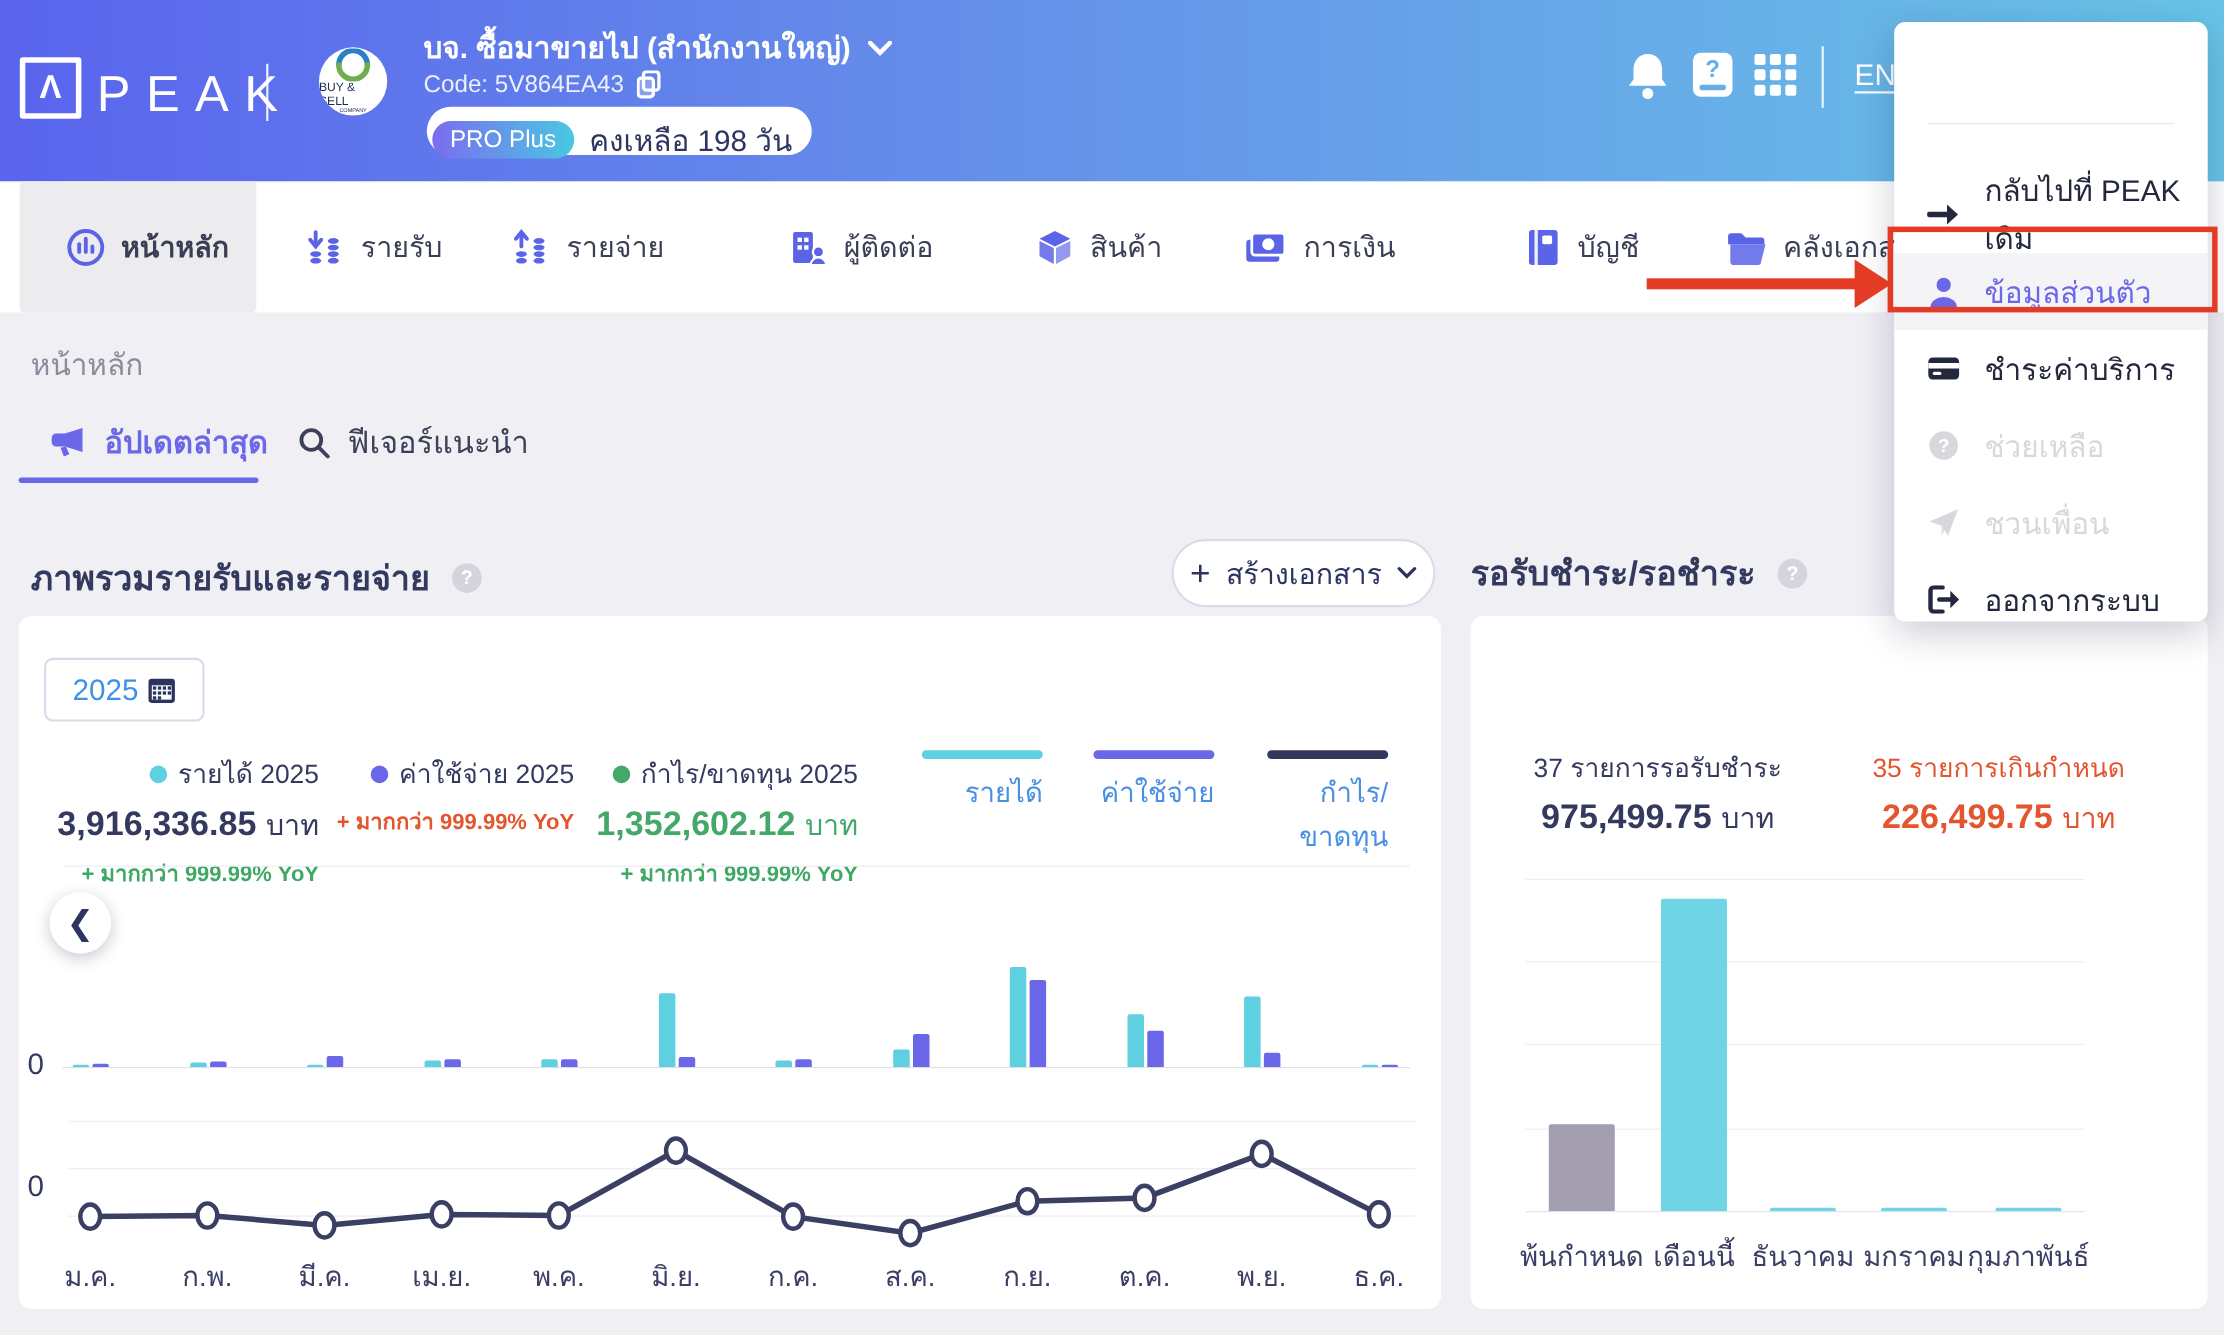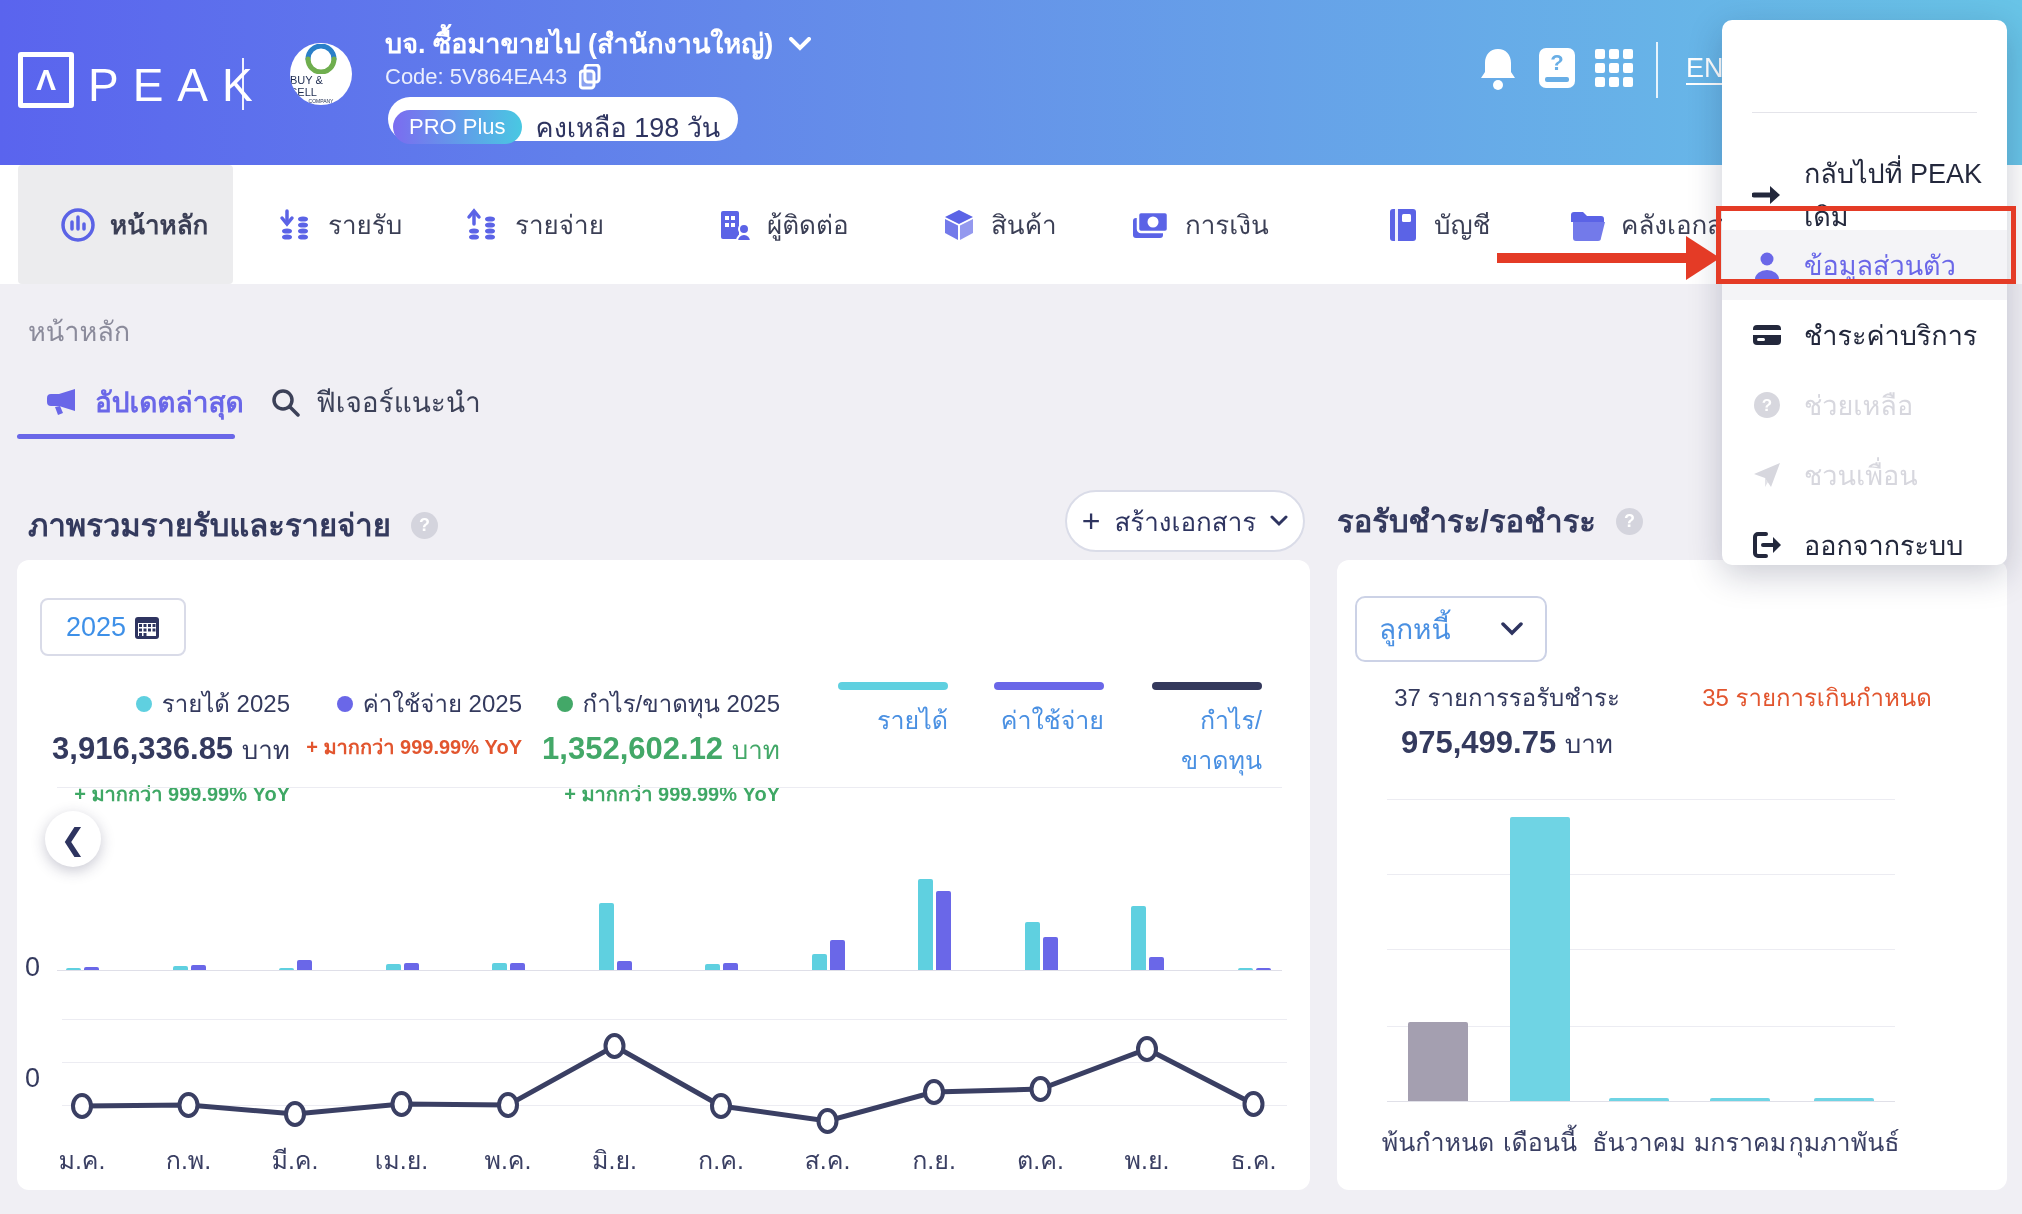--- a/index.html
+++ b/index.html
@@ -456,34 +456,27 @@
           <ellipse cx="810.5" cy="561" rx="9" ry="11" fill="#fff" stroke="#3a3f63" stroke-width="4"></ellipse>
           <ellipse cx="917" cy="532" rx="9" ry="11" fill="#fff" stroke="#3a3f63" stroke-width="4"></ellipse>
           <ellipse cx="1023.5" cy="529" rx="9" ry="11" fill="#fff" stroke="#3a3f63" stroke-width="4"></ellipse>
           <ellipse cx="1130" cy="489" rx="9" ry="11" fill="#fff" stroke="#3a3f63" stroke-width="4"></ellipse>
           <ellipse cx="1236.5" cy="544" rx="9" ry="11" fill="#fff" stroke="#3a3f63" stroke-width="4"></ellipse>
         </svg>
       </div>
   </div>
 
   <div id="receivables-card" class="abs card">
-    <div id="rc-select" class="abs">
-      <span class="sel">ลูกหนี้</span>
-      <span class="chev">
-        <svg width="22" height="14" viewBox="0 0 22 14">
-            <polyline points="2,2 11,11 20,2" fill="none" stroke="#2e3460" stroke-width="3.5" stroke-linecap="round"></polyline>
-          </svg>
-      </span>
-    </div>
     <div class="abs rc-stat rc-navy" style="left:40px; top:118px; width:260px;">
       <div class="cnt">37 รายการรอรับชำระ</div>
       <div class="amt"><span>975,499.75</span> <span class="unit">บาท</span></div>
     </div>
     <div class="abs rc-stat rc-orange" style="left:350px; top:118px; width:260px;">
       <div class="cnt">35 รายการเกินกำหนด</div>
+      <div class="amt"><span>226,499.75</span> <span class="unit">บาท</span></div>
     </div>
     <div id="receivables-plot">
         <div class="abs gridline" style="left:50px; top:239px; width:508px;"></div>
         <div class="abs gridline" style="left:50px; top:314px; width:508px;"></div>
         <div class="abs gridline" style="left:50px; top:389px; width:508px;"></div>
         <div class="abs gridline" style="left:50px; top:466px; width:508px;"></div>
         <div class="abs gridline" style="left:50px; top:541px; width:508px;background:#e0e0e8;"></div>
         <div class="vbar" style="left:71px; top:462px; width:60px; height:79px; background:#a49fb0;"></div>
         <div class="cat-label" style="left:101px; top:562px;">พ้นกำหนด</div>
         <div class="vbar" style="left:173px; top:257px; width:60px; height:284px; background:#6fd4e4;"></div>

